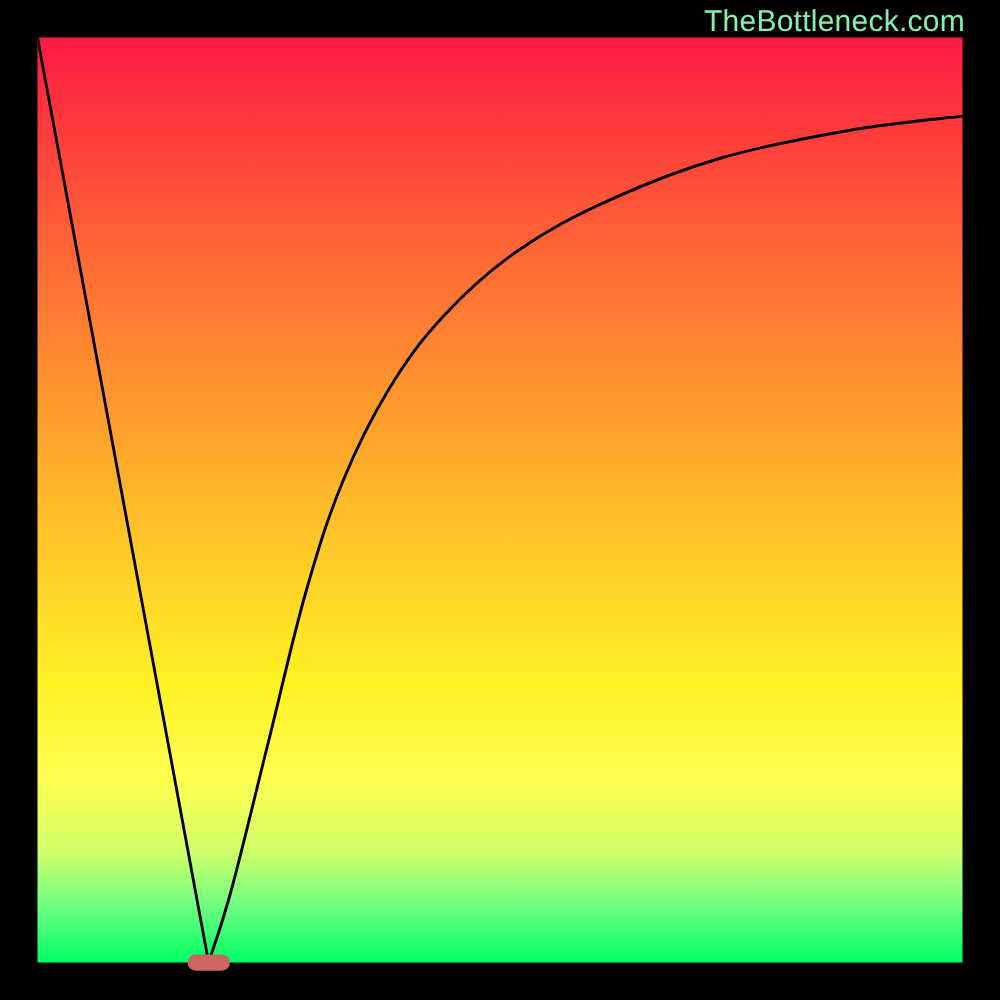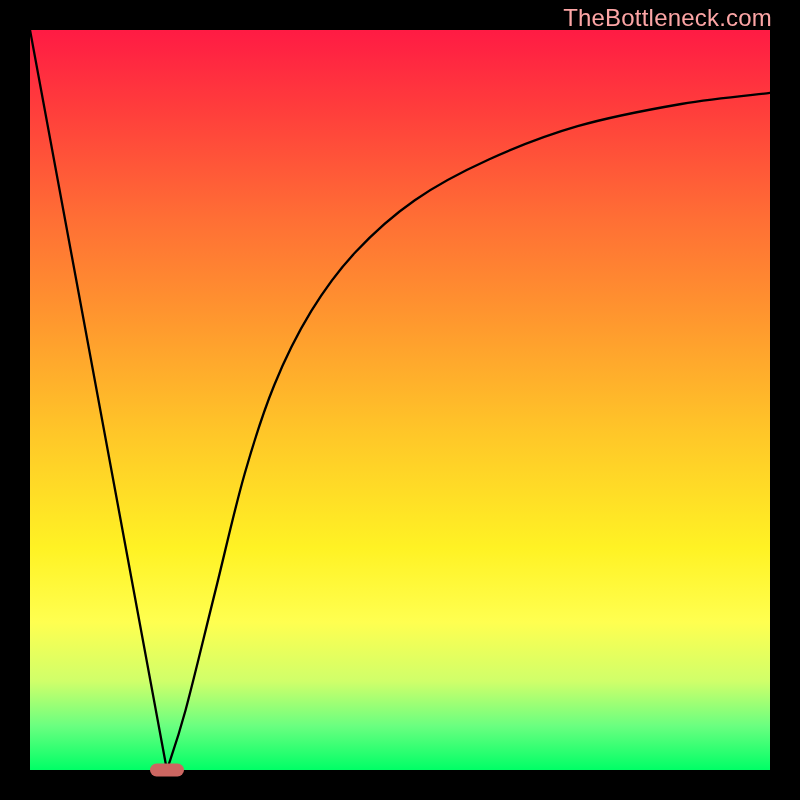--- a/index.html
+++ b/index.html
@@ -27,21 +27,21 @@
       #ffff50 80%,
       #d0ff6a 88%,
       #6bff80 94%,
       #00ff66 100%
     );
   }
   .watermark {
     position: absolute;
     top: 4px;
     right: 28px;
-    color: #fca5a5;
+    color: #86efac;
     font-size: 24px;
     font-weight: 500;
     letter-spacing: 0.2px;
   }
   svg.curve {
     position: absolute;
     top: 30px;
     left: 30px;
     width: 740px;
     height: 740px;

